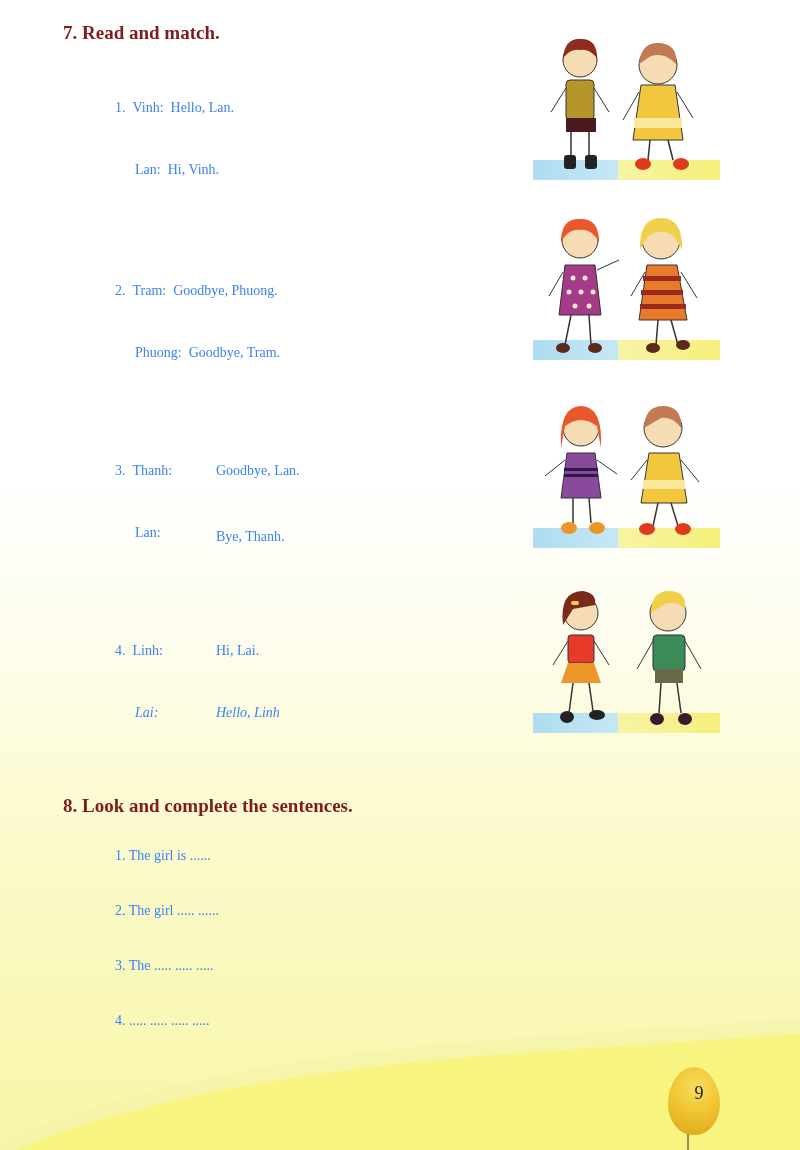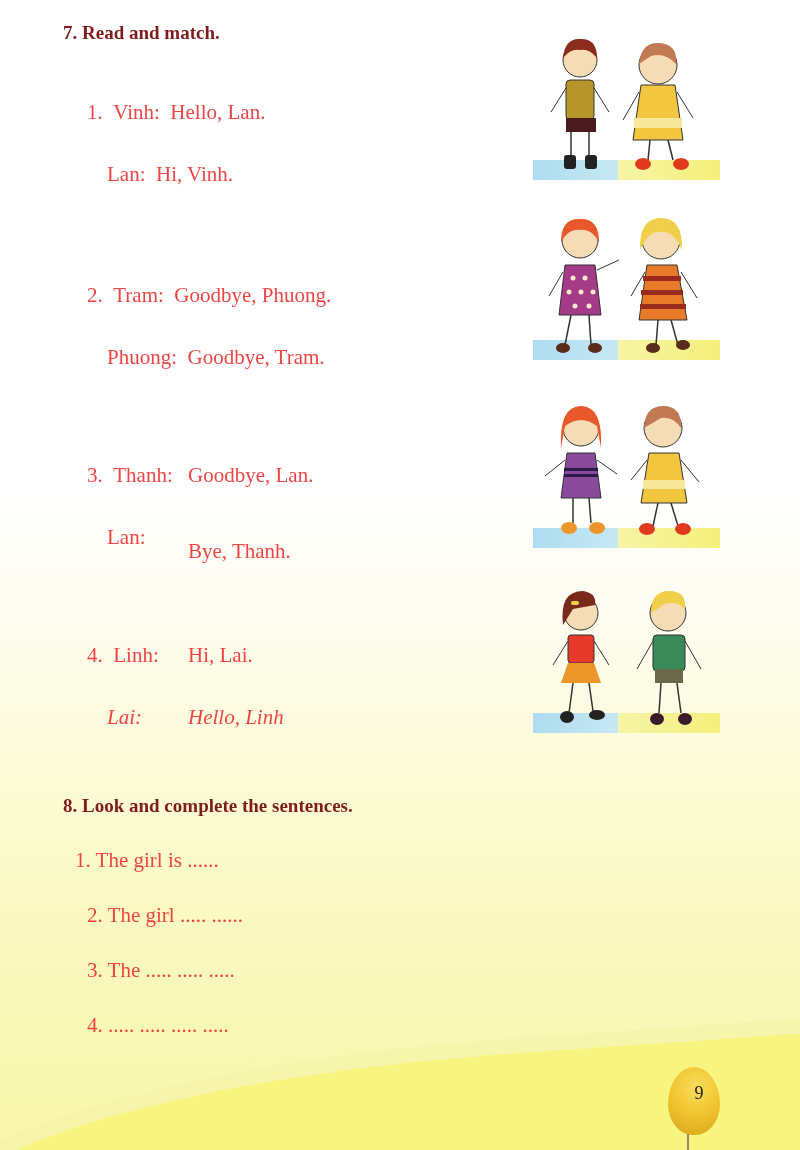--- a/index.html
+++ b/index.html
@@ -16,21 +16,21 @@
   }
   .page-bg-wave2 {
     position: absolute; left: -50px; top: 1045px; width: 950px; height: 300px;
     background: rgba(245,243,170,0.7); border-top-left-radius: 60% 40%; border-top-right-radius: 10% 30%;
     transform: rotate(-4deg);
   }
   .heading {
     position: absolute; left: 63px; font-weight: bold; font-size: 19px; color: #7f1d1d;
     margin: 0;
   }
-  .line { position: absolute; font-size: 21px; color: #ef4444; white-space: nowrap; }
+  .line { position: absolute; font-size: 14px; color: #3b82f6; white-space: nowrap; margin-left: 28px; }
   .num { display: inline-block; }
   .speaker { display: inline-block; }
   .utt { position: absolute; text-align: right; }
   .pic {
     position: absolute; left: 533px; width: 187px; height: 150px;
   }
   .floor-l { position: absolute; left: 0; bottom: 0; width: 85px; height: 20px; background: linear-gradient(90deg,#aedcf0,#c6e8f4); }
   .floor-r { position: absolute; left: 85px; bottom: 0; width: 102px; height: 20px; background: linear-gradient(90deg,#f6f4a6,#f5f07a); }
   .balloon {
     position: absolute; left: 668px; top: 1067px; width: 52px; height: 68px;
@@ -69,21 +69,21 @@
   <span>Goodbye, Tram.</span>
 </div>
 
 <div class="line" style="left:87px; top:463px; width:300px;">
   <span class="num" style="white-space: pre;">3. </span>
   <span class="speaker" style="white-space: pre;">Thanh: </span>
   <span class="utt" style="left:101px; top:0;">Goodbye, Lan.</span>
 </div>
 <div class="line" style="left:107px; top:525px; width:300px;">
   <span class="speaker" style="white-space: pre;">Lan: </span>
-  <span class="utt" style="left:81px; top:14px;">Bye, Thanh.</span>
+  <span class="utt" style="left:81px; top:4px;">Bye, Thanh.</span>
 </div>
 
 <div class="line" style="left:87px; top:643px; width:300px;">
   <span class="num" style="white-space: pre;">4. </span>
   <span class="speaker" style="white-space: pre; text-align: right;">Linh: </span>
   <span class="utt" style="left:101px; top:0;">Hi, Lai.</span>
 </div>
 <div class="line" style="left:107px; top:705px; width:300px;font-style:italic;">
   <span class="speaker" style="white-space: pre;">Lai: </span>
   <span class="utt" style="left:81px; top:0;">Hello, Linh</span>
@@ -203,21 +203,21 @@
     <line x1="128" y1="100" x2="126" y2="130" stroke="#333" stroke-width="1.5"></line>
       <line x1="144" y1="100" x2="148" y2="130" stroke="#333" stroke-width="1.5"></line>
     <ellipse cx="124" cy="136" rx="7" ry="6" fill="#3a1a2a"></ellipse>
       <ellipse cx="152" cy="136" rx="7" ry="6" fill="#3a1a2a"></ellipse>
     <line x1="120" y1="58" x2="104" y2="86" stroke="#333"></line>
       <line x1="152" y1="58" x2="168" y2="86" stroke="#333"></line>
   </svg>
 </div>
 
 <h2 class="heading" style="top:795px;">8. Look and complete the sentences.</h2>
-<div class="line" style="left:75px; top:848px;text-align:right;">1. The girl is ......</div>
+<div class="line" style="left:87px; top:848px;text-align:right;">1. The girl is ......</div>
 <div class="line" style="left:87px; top:903px;">2. The girl ..... ......</div>
 <div class="line" style="left:87px; top:958px;">3. The ..... ..... .....</div>
 <div class="line" style="left:87px; top:1013px;">4. ..... ..... ..... .....</div>
 
 <div class="balloon">
   <span>9</span>
 </div>
 <div class="string"></div>
 
 </body></html>

